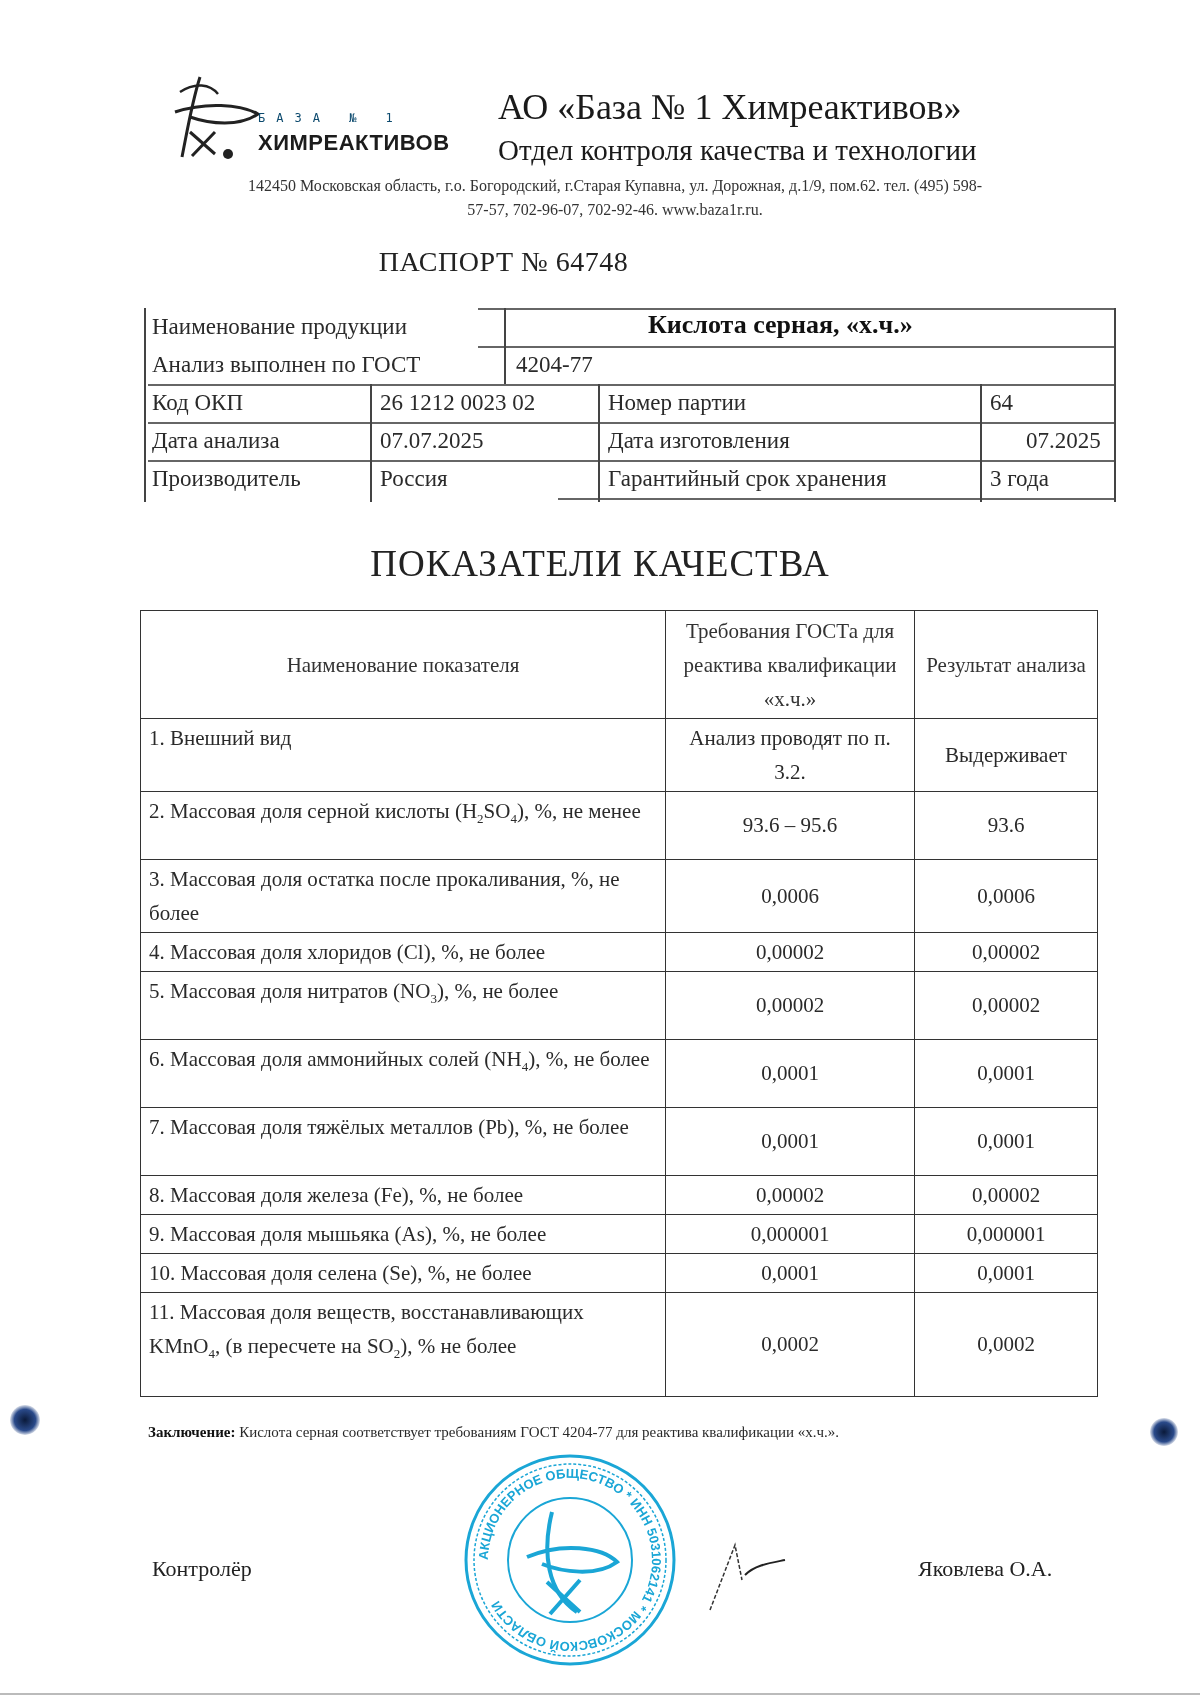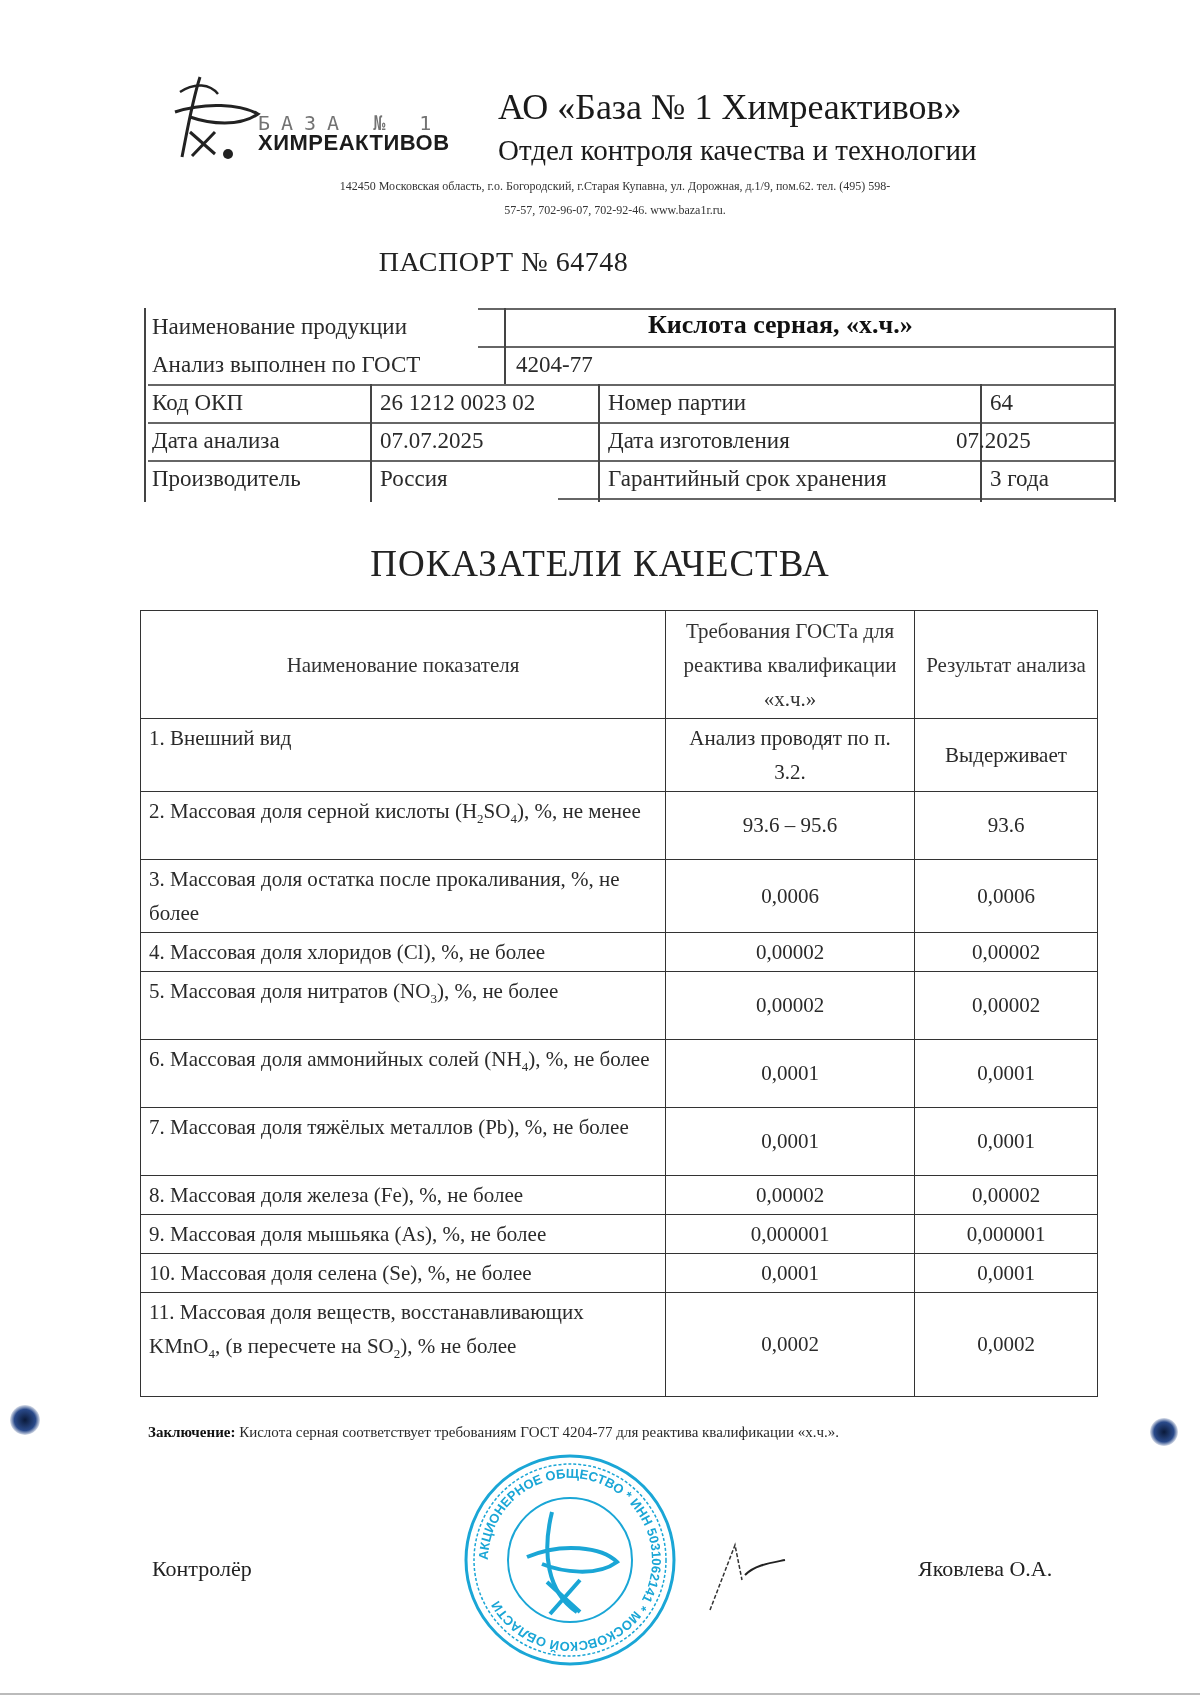--- a/index.html
+++ b/index.html
@@ -4,25 +4,25 @@
 <style>
   html, body { margin: 0; padding: 0; background: #ffffff; }
   body {
     width: 1200px; height: 1697px; position: relative; overflow: hidden;
     font-family: "Liberation Serif", "DejaVu Serif", serif; color: #1a1a1a;
   }
   .abs { position: absolute; }
 
   
   .logo { left: 170px; top: 72px; width: 100px; height: 90px; }
-  .logo-small { left: 258px; top: 111px; font-family: "DejaVu Sans Mono", monospace; font-size: 20px; letter-spacing: 11px; color: #737373; }
+  .logo-small { left: 258px; top: 111px; font-family: "DejaVu Sans Mono", monospace; font-size: 12px; letter-spacing: 11px; color: #0c4a6e; }
   .logo-big { left: 258px; top: 130px; font-family: "Liberation Sans", sans-serif; font-size: 22px; font-weight: bold; letter-spacing: 0.5px; color: #1c1c1c; }
   .company { left: 498px; top: 86px; font-size: 36px; color: #1a1a1a; }
   .dept { left: 498px; top: 134px; font-size: 29px; color: #1a1a1a; }
-  .address { left: 120px; top: 174px; width: 990px; text-align: center; font-size: 12px; line-height: 24px; color: #333; }
+  .address { left: 120px; top: 174px; width: 990px; text-align: center; font-size: 16px; line-height: 24px; color: #333; }
 
   .passport-title { left: 0; top: 246px; width: 1007px; text-align: center; font-size: 28px; letter-spacing: 0.5px; color: #222; }
 
   
   .info { left: 148px; top: 308px; width: 966px; font-size: 23px; color: #2a2a2a; }
   .info .row { position: absolute; left: 0; height: 38px; line-height: 38px; }
   .vline { position: absolute; width: 1.5px; background: #444; }
   .hline { position: absolute; height: 1.5px; background: #666; }
   .bold-product { font-weight: bold; font-size: 26px; color: #111; }
 
@@ -96,21 +96,21 @@
   <div class="row" style="top:38px; left:368px;">4204-77</div>
 
   <div class="row" style="top:76px; left:4px;">Код ОКП</div>
   <div class="row" style="top:76px; left:232px;">26 1212 0023 02</div>
   <div class="row" style="top:76px; left:460px;">Номер партии</div>
   <div class="row" style="top:76px; left:842px;">64</div>
 
   <div class="row" style="top:114px; left:4px;">Дата анализа</div>
   <div class="row" style="top:114px; left:232px;">07.07.2025</div>
   <div class="row" style="top:114px; left:460px;">Дата изготовления</div>
-  <div class="row" style="top:114px; left:808px;">07.2025</div>
+  <div class="row" style="top:114px; left:878px;">07.2025</div>
 
   <div class="row" style="top:152px; left:4px;">Производитель</div>
   <div class="row" style="top:152px; left:232px;">Россия</div>
   <div class="row" style="top:152px; left:460px;">Гарантийный срок хранения</div>
   <div class="row" style="top:152px; left:842px;">3 года</div>
 </div>
 
 <div class="abs quality-title">ПОКАЗАТЕЛИ КАЧЕСТВА</div>
 
 <table class="q">

